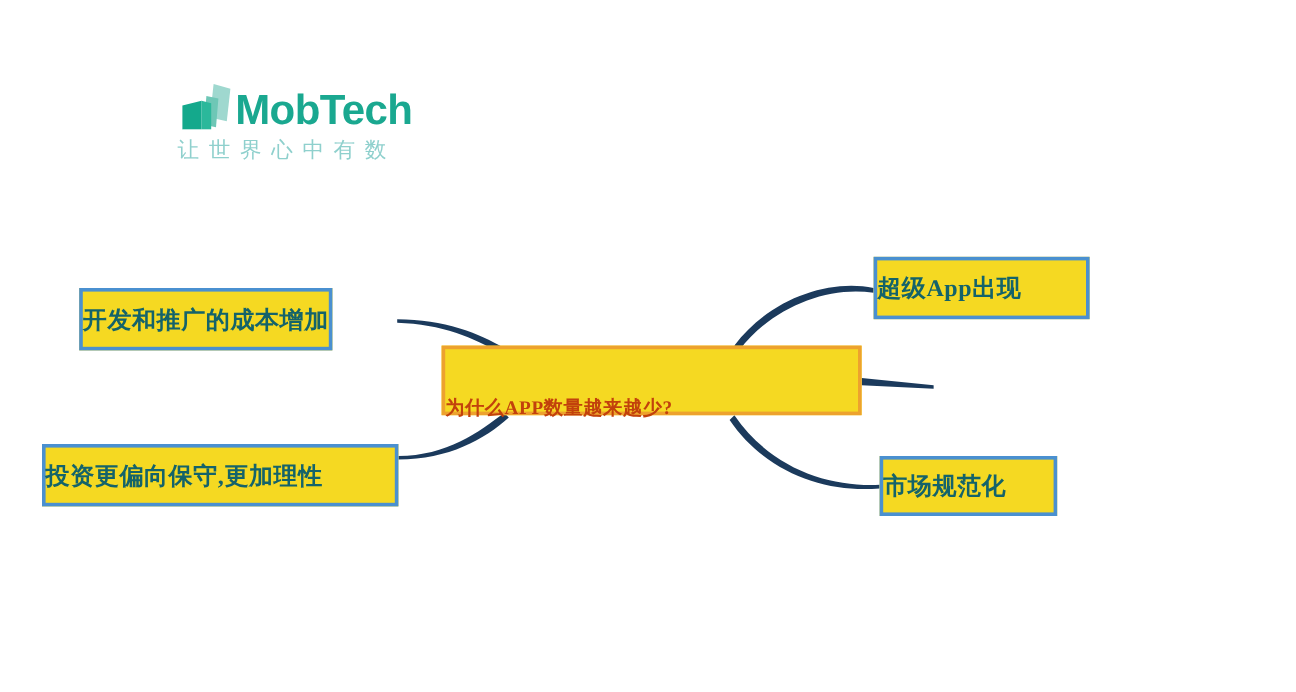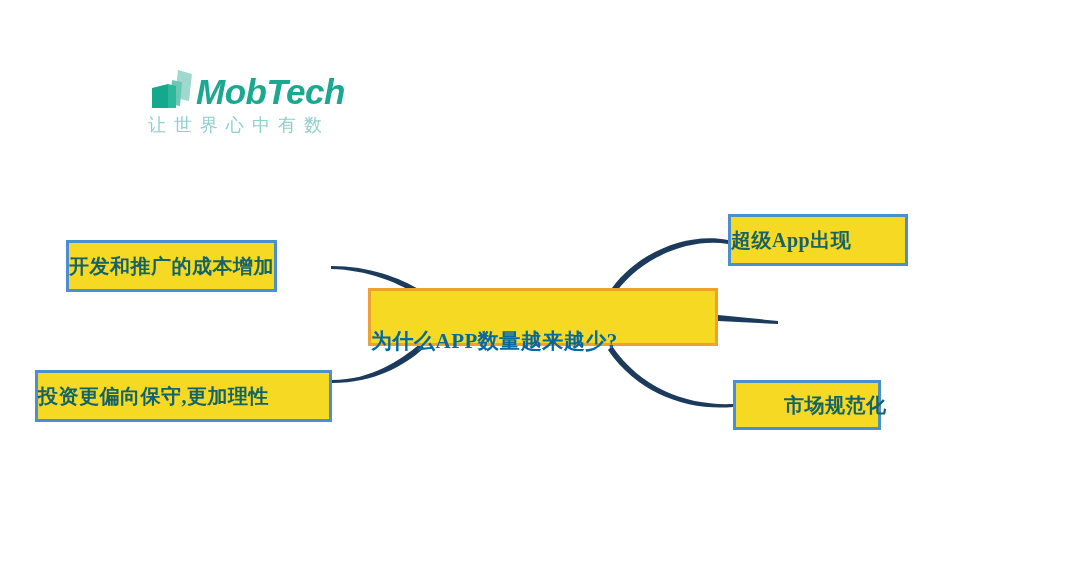--- a/index.html
+++ b/index.html
@@ -29,21 +29,20 @@
     top: 4px;
     width: 52px;
     height: 48px;
   }
   #logo-wordmark {
     position: absolute;
     left: 48px;
     top: 8px;
     font-size: 35px;
     font-weight: bold;
-    font-style: italic;
     letter-spacing: -0.5px;
     color: #1aa890;
     line-height: 40px;
     white-space: nowrap;
   }
   #logo-tagline {
     position: absolute;
     left: 0px;
     top: 49px;
     font-size: 18px;
@@ -81,38 +80,38 @@
   .node-label {
     font-weight: bold;
     color: #15646b;
     letter-spacing: 0.5px;
   }
 
   .node-central {
     border: 3px solid #eda22e;
   }
   .node-central .node-label {
-    font-size: 21px;
-    color: #0369a1;
+    font-size: 16px;
+    color: #c2410c;
     margin-top: 47px;
   }
 
   .node-branch {
     border: 3px solid #4a90d0;
   }
   .node-branch .node-label {
     font-size: 20px;
     color: #14636a;
   }
 
   
   #node-central      { left: 368px; top: 288px; width: 350px; height: 58px; }
   #node-super-app    { left: 728px; top: 214px; width: 180px; height: 52px; }
   #node-competition  { left: 778px; top: 297px; width: 250px; height: 52px; }
-  #node-market-norm  { left: 733px; top: 380px; width: 148px; height: 50px; padding-left: 48px; }
+  #node-market-norm  { left: 733px; top: 380px; width: 148px; height: 50px; }
   #node-cost         { left: 66px;  top: 240px; width: 211px; height: 52px; }
   #node-investment   { left: 35px;  top: 370px; width: 297px; height: 52px; }
 </style>
 </head>
 <body>
 
 <div id="logo-block">
 
   <div id="logo-mark">
     <svg width="52" height="48" viewBox="0 0 52 48" xmlns="http://www.w3.org/2000/svg">

